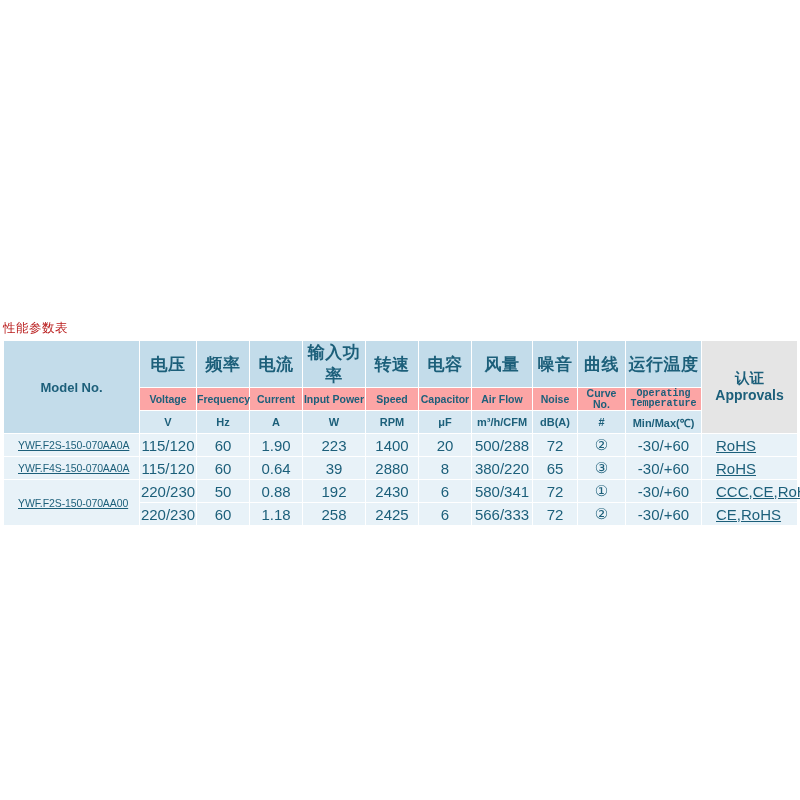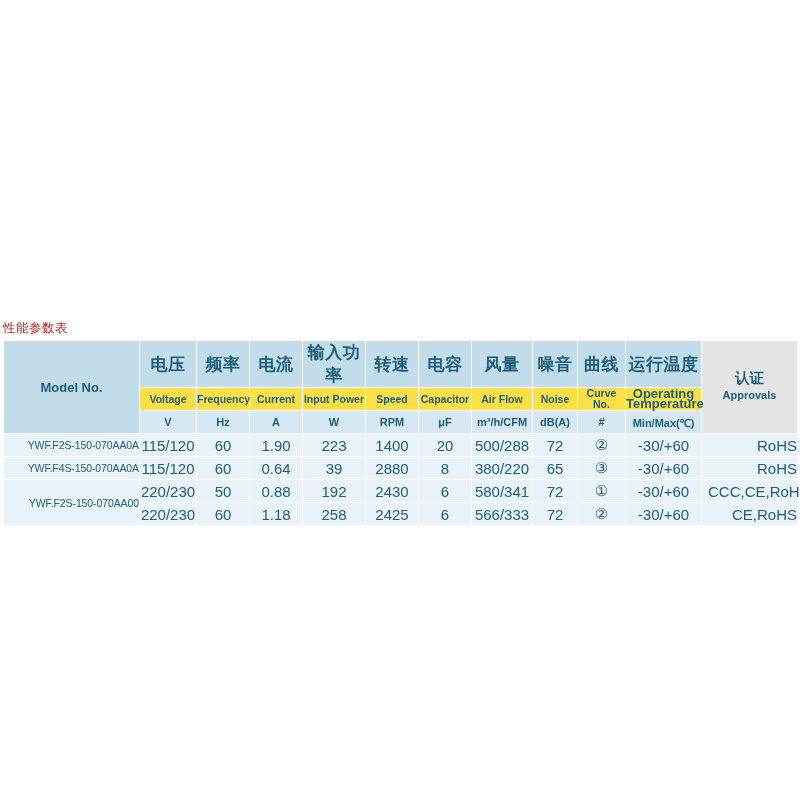--- a/index.html
+++ b/index.html
@@ -42,31 +42,32 @@
   
   .hdr-cn {
     background: #c3dcea;
     height: 28px;
     font-size: 17px;
     font-weight: bold;
     color: #16566f;
     letter-spacing: 0.5px;
   }
   .hdr-en {
-    background: #fde047;
+    background: #fca5a5;
     height: 20px;
     font-size: 10.5px;
     font-weight: bold;
     color: #16566f;
     line-height: 11px;
   }
   .hdr-en .small {
-    font-size: 13px;
+    font-size: 10px;
     display: block;
     line-height: 10px;
+    font-family: Liberation Mono, monospace;
   }
   .hdr-unit {
     background: #d7e8f2;
     height: 22px;
     font-size: 11px;
     font-weight: bold;
     color: #1a6380;
   }
   .model-head {
     background: #c3dcea;
@@ -76,37 +77,38 @@
     margin-left: 32px;
   }
   .approvals-head {
     background: #e5e5e5;
     font-size: 14.5px;
     font-weight: bold;
     color: #16566f;
     line-height: 17px;
   }
   .approvals-head .en {
-    font-size: 11px;
+    font-size: 14px;
     display: block;
     font-weight: bold;
   }
   td.data {
     background: #e8f2f8;
     height: 22px;
     font-size: 15px;
     color: #1a5f7d;
   }
   td.data.model {
     font-size: 10.5px;
     letter-spacing: -0.1px;
   }
   td.data.left {
-    text-align: right;
-    padding-left: 6px;
+    text-align: left;
+    padding-left: 14px;
+    text-decoration: underline;
   }
 </style>
 </head>
 <body>
 
 <div id="page">
 
   <div class="caption">性能参数表</div>
 
   <table class="spec">

